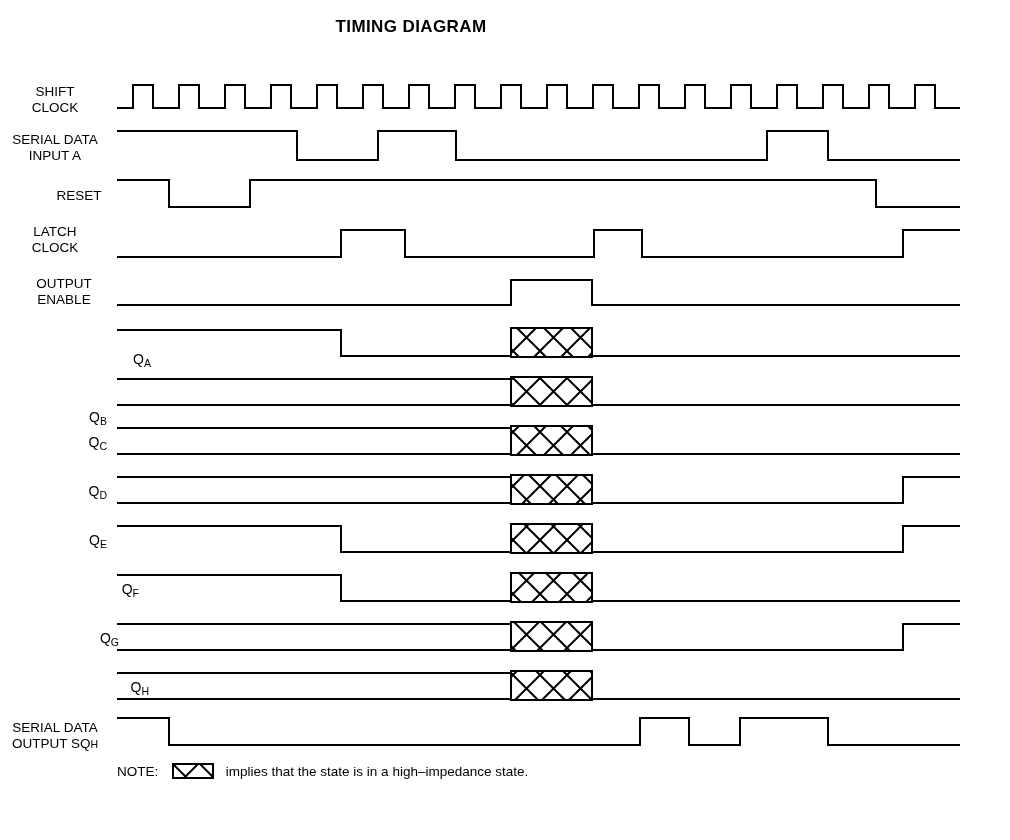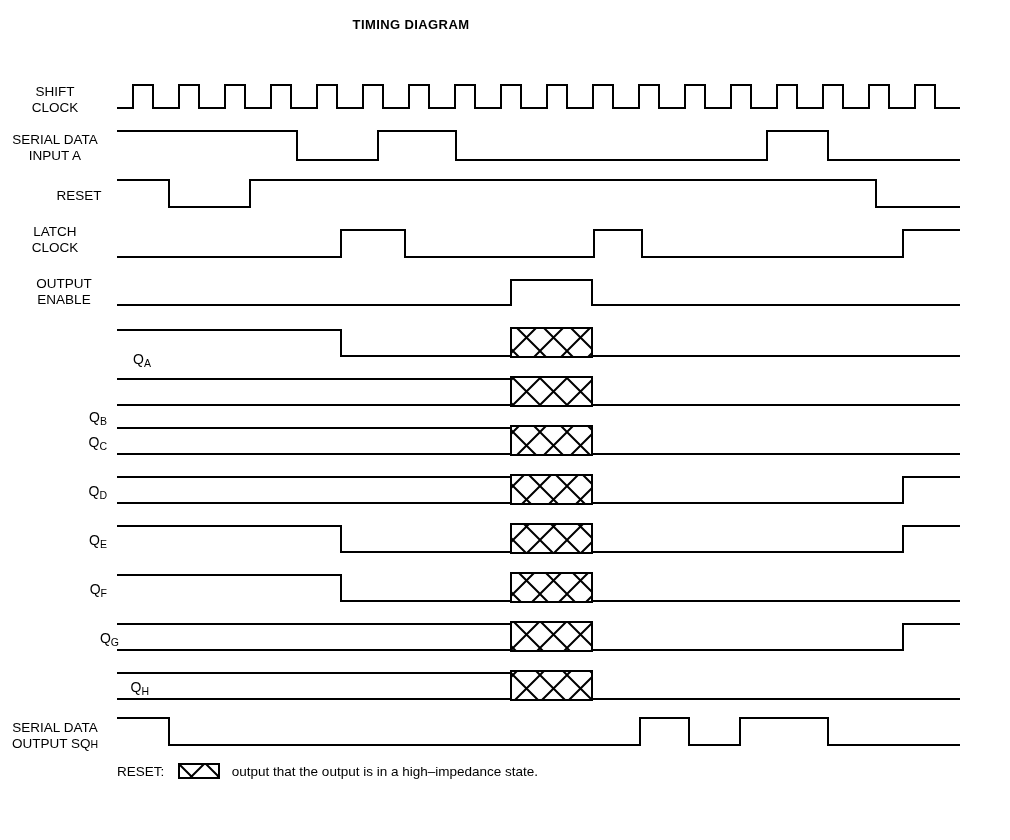--- a/index.html
+++ b/index.html
@@ -14,21 +14,21 @@
     color: #000000;
     position: relative;
     overflow: hidden;
   }
   #title {
     position: absolute;
     top: 17px;
     left: 0;
     width: 822px;
     text-align: center;
-    font-size: 13px;
+    font-size: 17px;
     font-weight: bold;
     letter-spacing: 0.4px;
   }
   #diagram {
     position: absolute;
     top: 0;
     left: 0;
   }
   .row-label {
     position: absolute;
@@ -87,21 +87,21 @@
 <div class="row-label" style="left:0; top:224px; width:110px;">LATCH
 CLOCK</div>
 <div class="row-label" style="left:9px; top:276px; width:110px;">OUTPUT
 ENABLE</div>
 
 <div class="q-label" style="left:0; top:351px; width:107px;margin-left:44px;">Q<sub>A</sub></div>
 <div class="q-label" style="left:0; top:385px; width:107px;margin-top:24px;">Q<sub>B</sub></div>
 <div class="q-label" style="left:0; top:434px; width:107px;">Q<sub>C</sub></div>
 <div class="q-label" style="left:0; top:483px; width:107px;">Q<sub>D</sub></div>
 <div class="q-label" style="left:0; top:532px; width:107px;">Q<sub>E</sub></div>
-<div class="q-label" style="left:0; top:581px; width:107px;">Q<sub>F</sub></div>
+<div class="q-label" style="left:0; top:581px; width:107px;padding-left:32px;">Q<sub>F</sub></div>
 <div class="q-label" style="left:12px; top:630px; width:107px;">Q<sub>G</sub></div>
 <div class="q-label" style="left:0; top:679px; width:107px;margin-left:42px;">Q<sub>H</sub></div>
 
 <div class="row-label" style="left:0; top:720px; width:110px;">SERIAL DATA
 OUTPUT SQ<span style="font-size:10.5px;">H</span></div>
 
 <svg id="diagram" width="1010" height="840">
   <defs>
     <pattern id="hatchpat" width="27" height="27" patternUnits="userSpaceOnUse">
       <rect width="27" height="27" fill="#ffffff"></rect>
@@ -184,18 +184,18 @@
     </g>
 
     <g>
       <polyline points="117,718 169,718 169,745 640,745 640,718 689,718 689,745 740,745 740,718 828,718 828,745 960,745"></polyline>
     </g>
 
   </g>
 </svg>
 
 <div id="note">
-  <span class="note-word">RESET:</span>
+  <span class="note-word">NOTE:</span>
   <svg class="hatch-box" width="42" height="16">
     <rect x="1" y="1" width="40" height="14" fill="url(#hatchpat)" stroke="#000000" stroke-width="2"></rect>
   </svg>
-  <span class="note-text">output that the output is in a high–impedance state.</span>
+  <span class="note-text">implies that the state is in a high–impedance state.</span>
 </div>
 
 </body></html>

